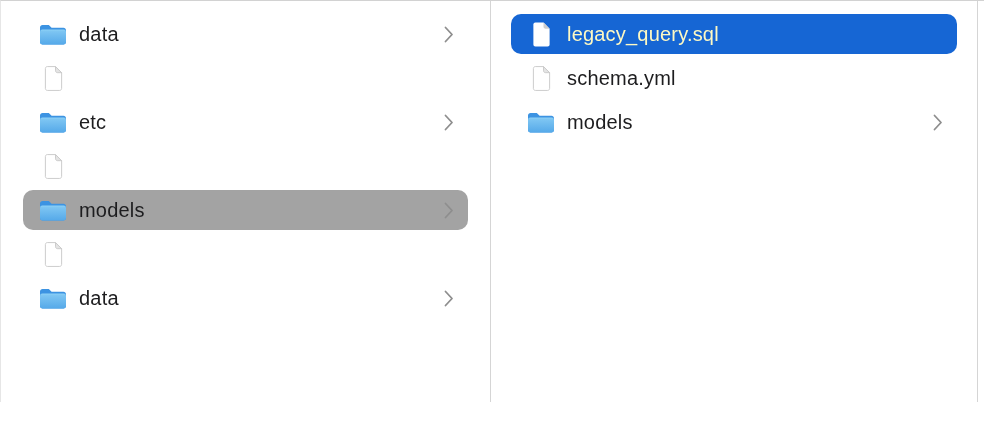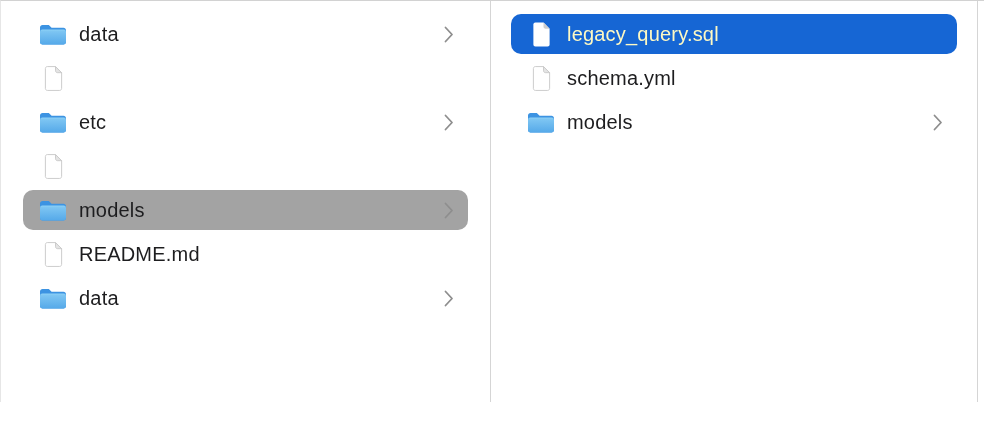--- a/index.html
+++ b/index.html
@@ -139,21 +139,20 @@
           </svg>
         </span>
     </div>
 
     <div class="row">
       <span class="icon-box">
           <svg width="21" height="27">
             <use href="#icon-file"></use>
           </svg>
         </span>
-      <span class="label">README.md</span>
     </div>
 
 
     <div class="row">
       <span class="icon-box">
           <svg width="28" height="23">
             <use href="#icon-folder"></use>
           </svg>
         </span>
       <span class="label">data</span>

